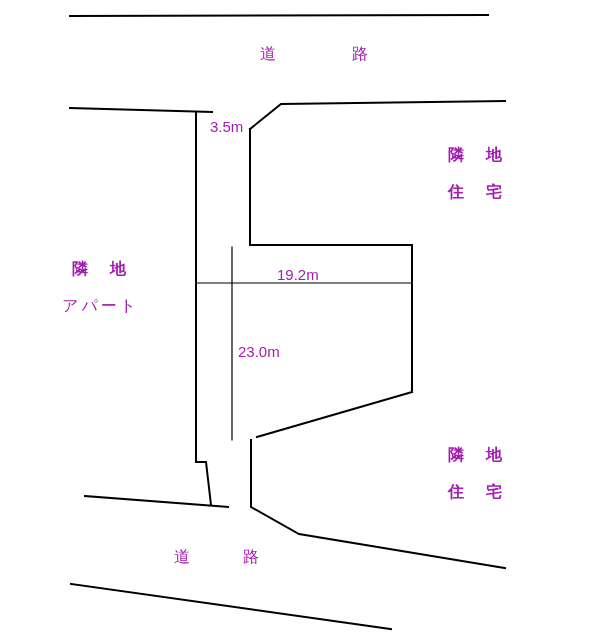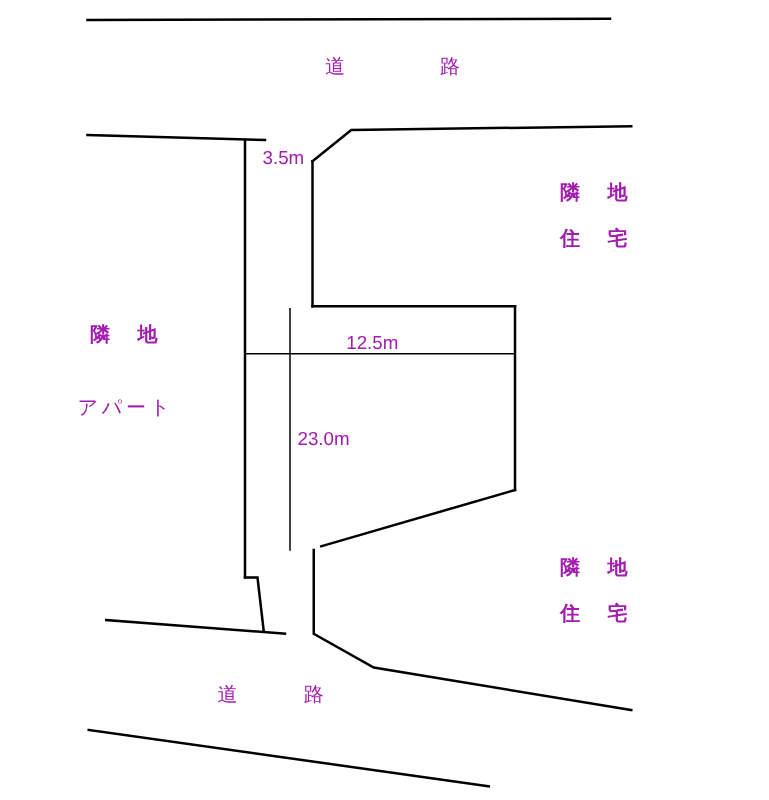--- a/index.html
+++ b/index.html
@@ -63,25 +63,25 @@
     <path class="boundary" d="M196,462 L206,462 L211,505"></path>
 
     <path class="dim" d="M196,283 L412,283"></path>
     <path class="dim" d="M232,247 L232,440"></path>
   </svg>
 
   <div class="label cjk ls-road-top" style="left:260px; top:46px;">道路</div>
   <div class="label cjk ls-road-bottom" style="left:174px; top:549px;">道路</div>
 
   <div class="label meas" style="left:198px; top:119px;margin-left:12px;">3.5m</div>
-  <div class="label meas" style="left:277px; top:267px;">12.5m</div>
+  <div class="label meas" style="left:277px; top:267px;">19.2m</div>
   <div class="label meas" style="left:238px; top:344px;">23.0m</div>
 
   <div class="label cjk ls-neighbor" style="left:448px; top:147px;">隣地</div>
   <div class="label cjk ls-neighbor" style="left:448px; top:184px;">住宅</div>
 
   <div class="label cjk ls-neighbor" style="left:72px; top:261px;">隣地</div>
-  <div class="label cjk ls-apart" style="left:62px; top:319px;">アパート</div>
+  <div class="label cjk ls-apart" style="left:62px; top:298px;">アパート</div>
 
   <div class="label cjk ls-neighbor" style="left:448px; top:447px;">隣地</div>
   <div class="label cjk ls-neighbor" style="left:448px; top:484px;">住宅</div>
 
 </div>
 
 </body></html>

